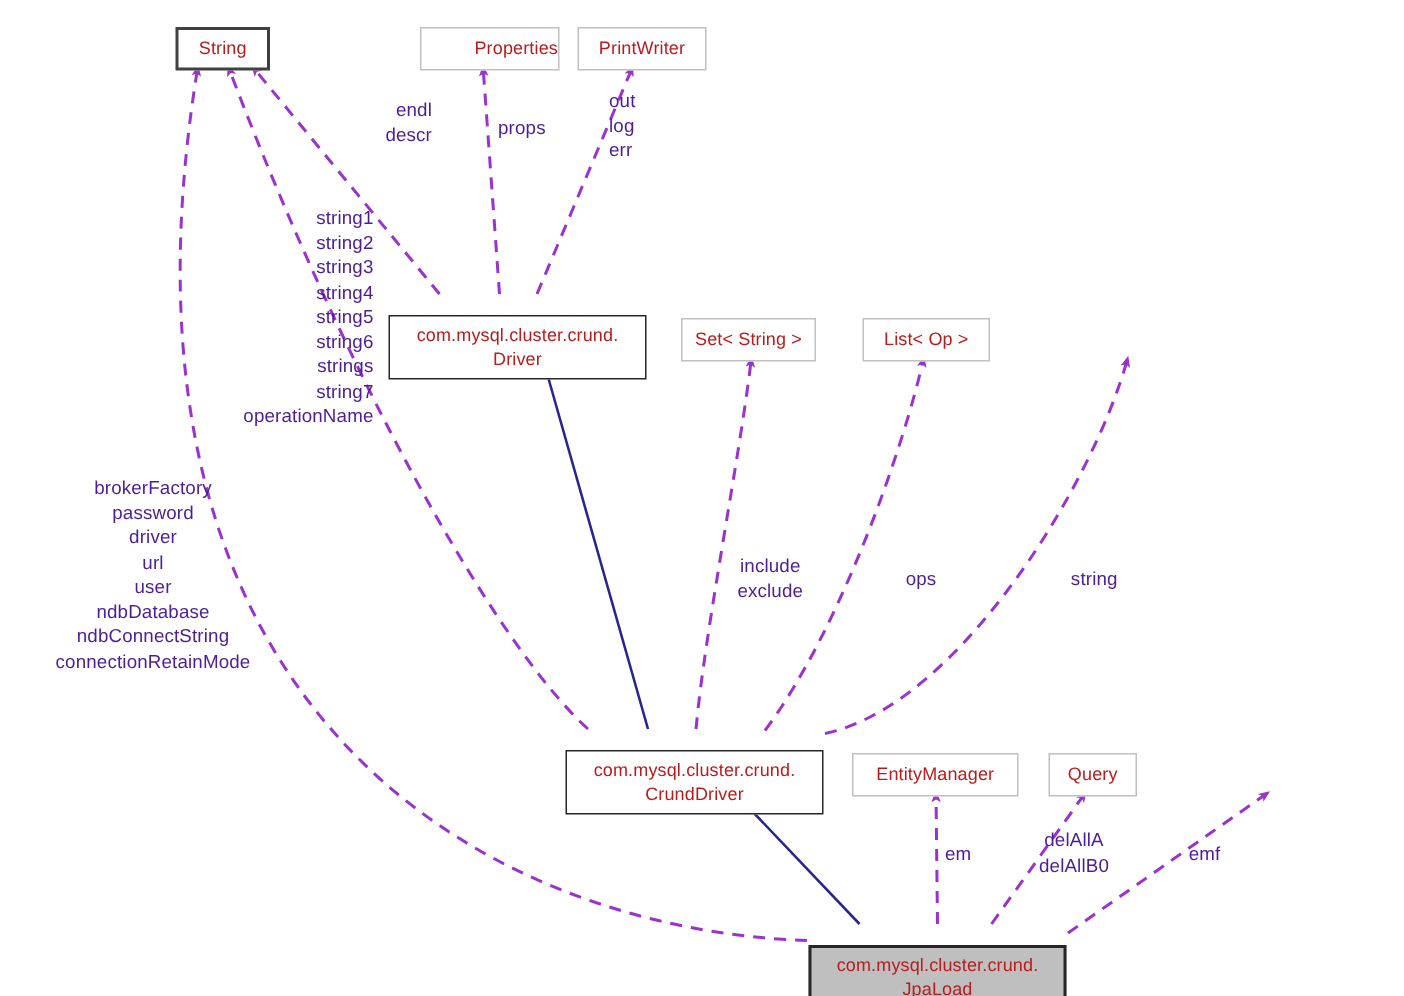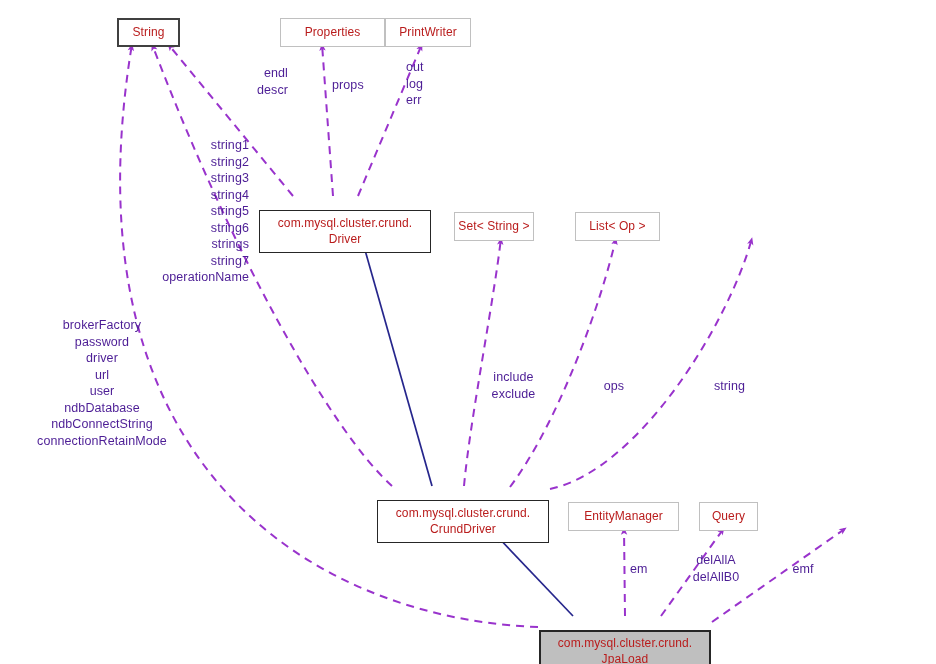--- a/index.html
+++ b/index.html
@@ -104,34 +104,34 @@
     <g stroke="#26268c" stroke-width="1.7" fill="none" marker-end="url(#arrow-inherit)">
       <path d="M432,486 L363,243"></path>
       <path d="M573,616 L495,534"></path>
     </g>
   </svg>
 
   <div class="node emphasis" style="left:117px; top:5px; width:63px; height:29px;">
     <span>String</span>
   </div>
 
-  <div class="node" style="left:280px; top:5px; width:105px; height:29px;">
+  <div class="node" style="left:280px; top:5px; width:93px; height:29px;justify-content:flex-end;">
     <span>Properties</span>
   </div>
 
   <div class="node" style="left:385px; top:5px; width:86px; height:29px;">
     <span>PrintWriter</span>
   </div>
 
   <div class="node pkgnode" style="left:259px; top:197px; width:172px; height:43px;">
     <span>com.mysql.cluster.crund.
 Driver</span>
   </div>
 
-  <div class="node" style="left:454px; top:199px; width:80px; height:29px;">
+  <div class="node" style="left:454px; top:199px; width:90px; height:29px;">
     <span>Set&lt; String &gt;</span>
   </div>
 
   <div class="node" style="left:575px; top:199px; width:85px; height:29px;">
     <span>List&lt; Op &gt;</span>
   </div>
 
 
   <div class="node pkgnode" style="left:377px; top:487px; width:172px; height:43px;">
     <span>com.mysql.cluster.crund.

